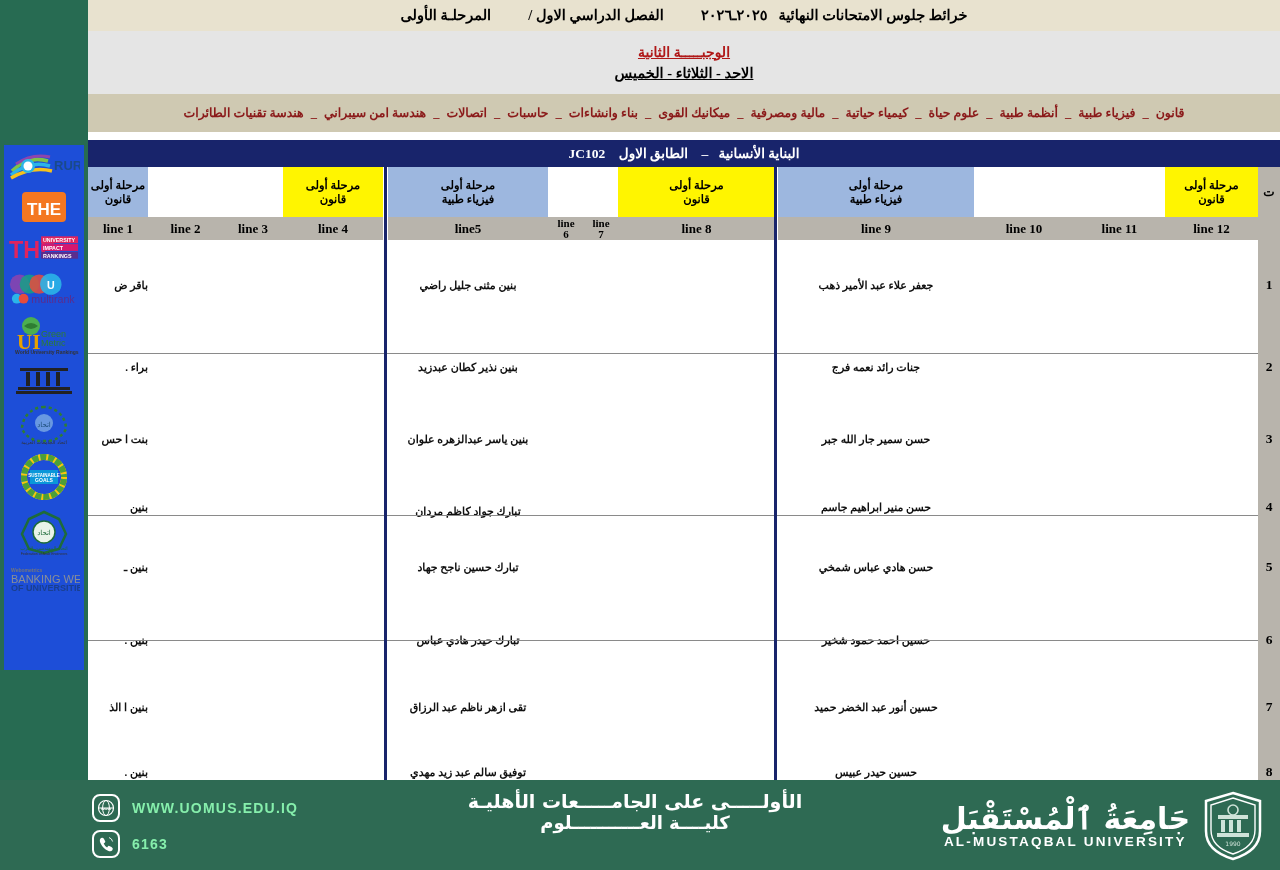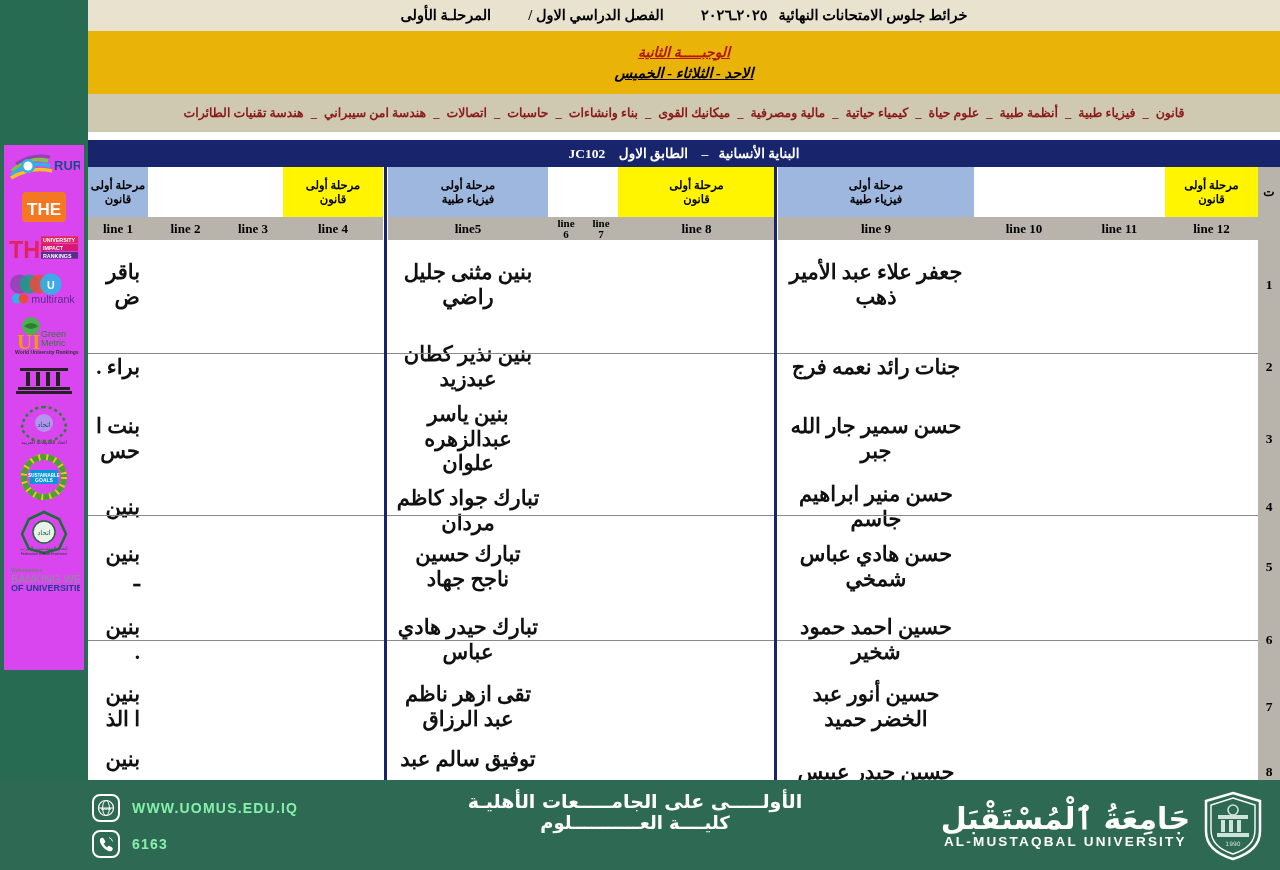--- a/index.html
+++ b/index.html
@@ -11,21 +11,21 @@
   }
   #root { position: relative; width: 1280px; height: 870px; background:#fff; }
 
   
   .rail {
     position: absolute; left: 0; top: 0; width: 88px; height: 870px;
     background: #276B52;
   }
   .rail-card {
     position: absolute; left: 4px; top: 145px; width: 80px; height: 525px;
-    background: #d946ef;
+    background: #1d4ed8;
     display: flex; flex-direction: column; align-items: center;
     padding-top: 6px; gap: 9px;
   }
   .logo-slot { width: 72px; display:flex; align-items:center; justify-content:center; }
 
   
   .header-band {
     position: absolute; left: 88px; top: 0; width: 1192px; height: 31px;
     background: #E8E2CF;
     display: flex; align-items: center; justify-content: center;
@@ -33,23 +33,23 @@
   }
   .header-title {
     font-size: 14.5px; font-weight: bold; color: #000;
     white-space: nowrap; letter-spacing: .2px;
   }
   .header-title .sep { display:inline-block; width: 30px; }
 
   
   .yellow-band {
     position: absolute; left: 88px; top: 31px; width: 1192px; height: 63px;
-    background: #eab308;
+    background: #e5e5e5;
     display:flex; flex-direction: column; align-items: center; justify-content: center;
-    gap: 4px; direction: rtl; font-style: italic;
+    gap: 4px; direction: rtl;
   }
   .meal-title {
     font-size: 14px; font-weight: bold; color: #B01818;
     text-decoration: underline; letter-spacing: .5px;
   }
   .days-line {
     font-size: 14.5px; font-weight: bold; color: #000;
     text-decoration: underline;
   }
 
@@ -110,22 +110,22 @@
 
   
   .vsep { position:absolute; top:0; width: 3px; height: 613px; background:#18246B; }
 
   
   .bodyzone { position:absolute; top: 73px; height: 540px; }
   .cell {
     position:absolute; left:0; width:100%;
     display:flex; align-items:center; justify-content:center;
     text-align:center; direction: rtl;
-    font-size: 21px; font-weight: bold; color:#111;
-    line-height: 1.18; padding: 0 8px;
+    font-size: 11px; font-weight: bold; color:#111;
+    line-height: 1.18; padding: 0 0;
   }
   .cell.clipped { justify-content:flex-start; text-align:right; }
 
   
   .hdiv { position:absolute; height:1px; background:#8a8a8a; }
 
   
   .idxcol {
     position:absolute; right:0; top:0; width: 22px; height: 613px;
     background:#B8B4AC;

